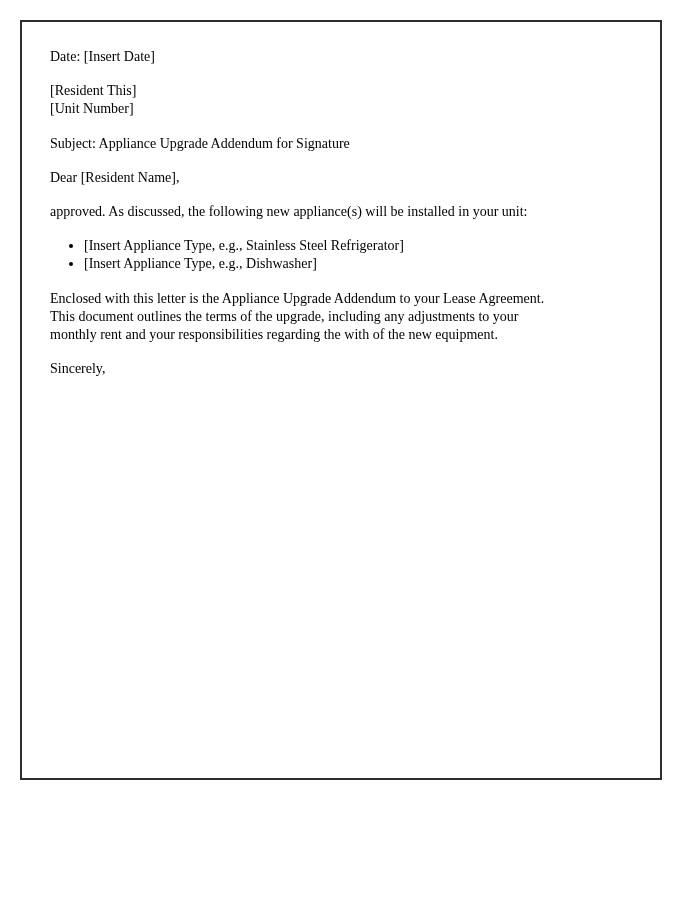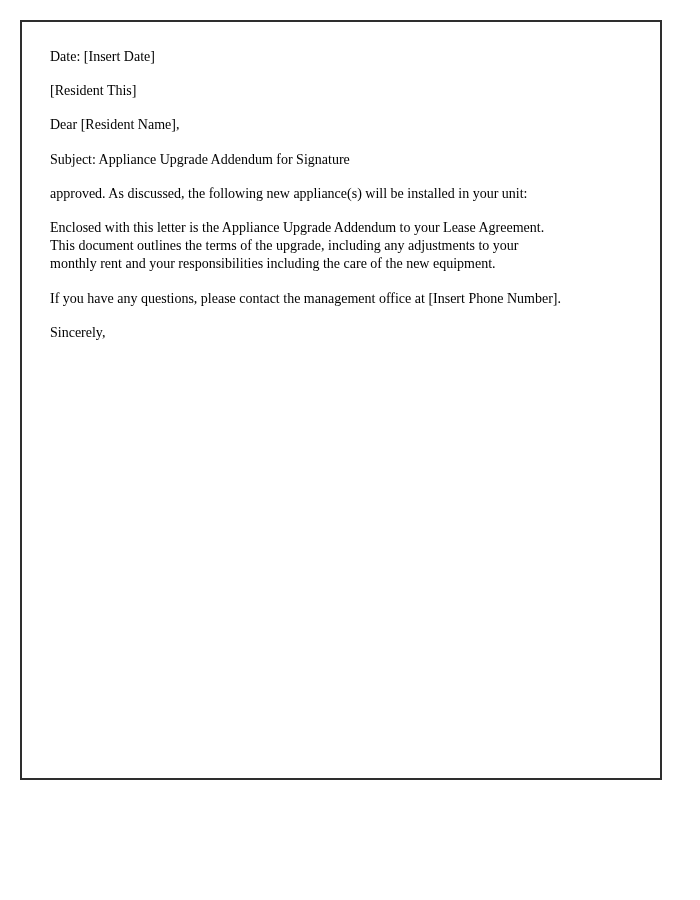--- a/index.html
+++ b/index.html
@@ -47,46 +47,48 @@
 <body>
 
 <div class="page">
 
   <div class="block">
     <div class="line">Date: [Insert Date]</div>
   </div>
 
   <div class="block">
     <div class="line">[Resident This]</div>
+    <div class="line">[Unit Number]</div>
+  </div>
+
+  <div class="block">
+    <div class="line">Subject: Appliance Upgrade Addendum for Signature</div>
   </div>
 
   <div class="block">
     <div class="line">Dear [Resident Name],</div>
   </div>
 
   <div class="block">
-    <div class="line">Subject: Appliance Upgrade Addendum for Signature</div>
-  </div>
-
-  <div class="block">
     <div class="line">approved. As discussed, the following new appliance(s) will be installed in your unit:</div>
   </div>
 
+  <ul class="appliance-list">
+    <li>[Insert Appliance Type, e.g., Stainless Steel Refrigerator]</li>
+    <li>[Insert Appliance Type, e.g., Dishwasher]</li>
+  </ul>
 
   <div class="block">
     <div class="line">Enclosed with this letter is the Appliance Upgrade Addendum to your Lease Agreement.</div>
     <div class="line">This document outlines the terms of the upgrade, including any adjustments to your</div>
-    <div class="line">monthly rent and your responsibilities including the care of the new equipment.</div>
+    <div class="line">monthly rent and your responsibilities regarding the with of the new equipment.</div>
   </div>
 
   <div class="block">
   </div>
 
-  <div class="block">
-    <div class="line">If you have any questions, please contact the management office at [Insert Phone Number].</div>
-  </div>
 
   <div class="block">
     <div class="line">Sincerely,</div>
   </div>
 
 
 </div>
 
 </body></html>

